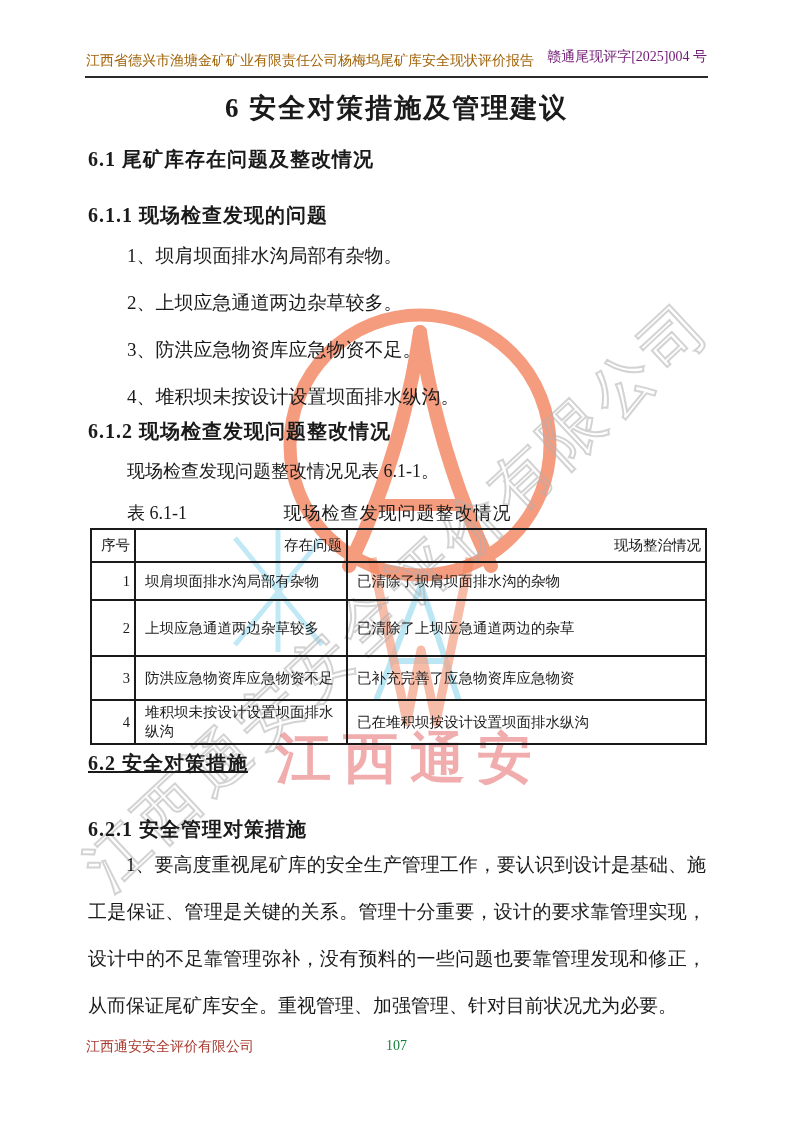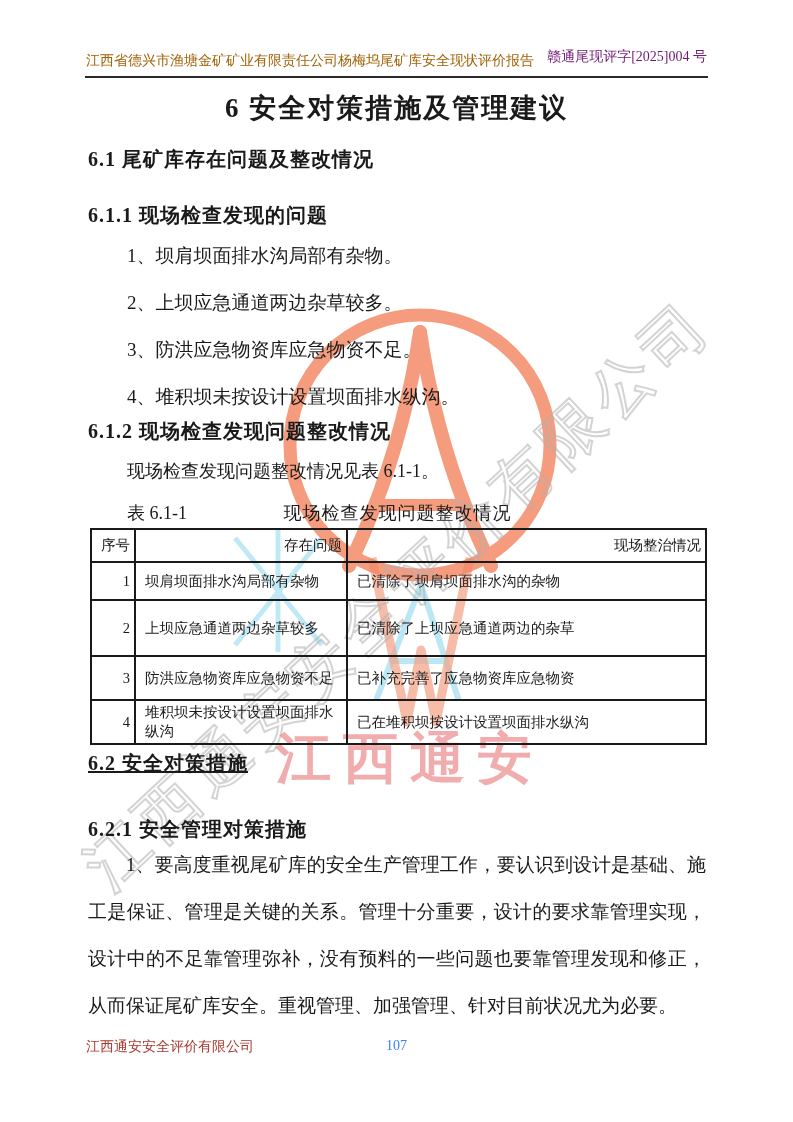--- a/index.html
+++ b/index.html
@@ -46,21 +46,21 @@
     font-size:14.5px;background:transparent;
   }
   table.fix td{border:2px solid #1a1a1a;vertical-align:middle;padding:2px 4px;background:transparent;}
   table.fix td.c{text-align:right;}
   table.fix td.l{text-align:left;padding-left:9px;}
   .para{
     position:absolute;left:88px;top:841px;width:618px;
     font-size:19px;line-height:47px;text-align:justify;text-indent:2em;
   }
   .ftr-company{position:absolute;left:86px;top:1038px;font-size:14px;color:#a83a30;}
-  .ftr-page{position:absolute;left:0;top:1038px;width:100%;text-align:center;font-size:14px;color:#3b82f6;}
+  .ftr-page{position:absolute;left:0;top:1038px;width:100%;text-align:center;font-size:14px;color:#15803d;}
 </style>
 </head>
 <body>
 
 <div class="page">
 
   <div class="wm-layer">
     <svg width="793" height="1122" viewBox="0 0 793 1122">
 
       <g stroke="#8ed7ee" stroke-width="5" opacity="0.55" fill="none">

